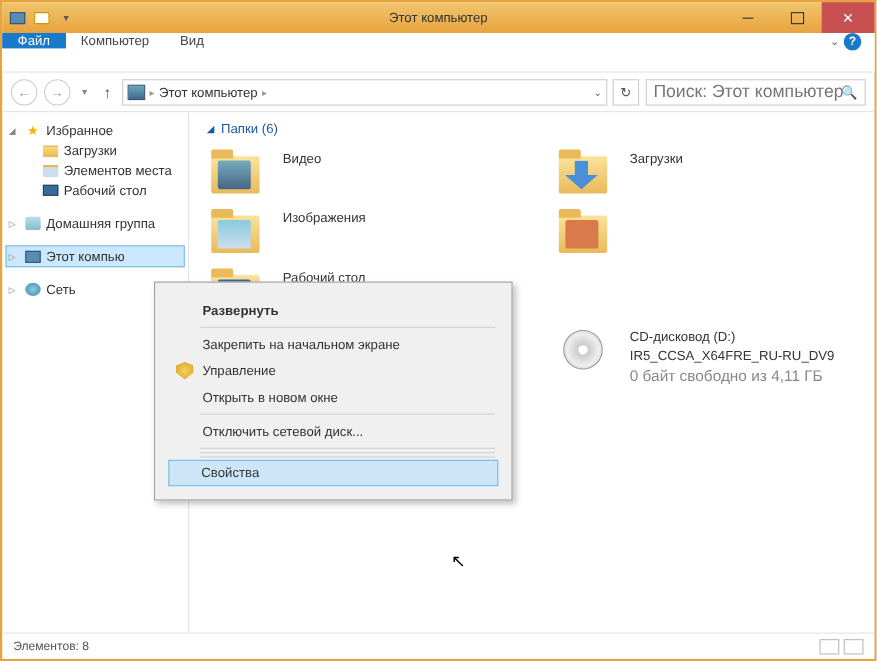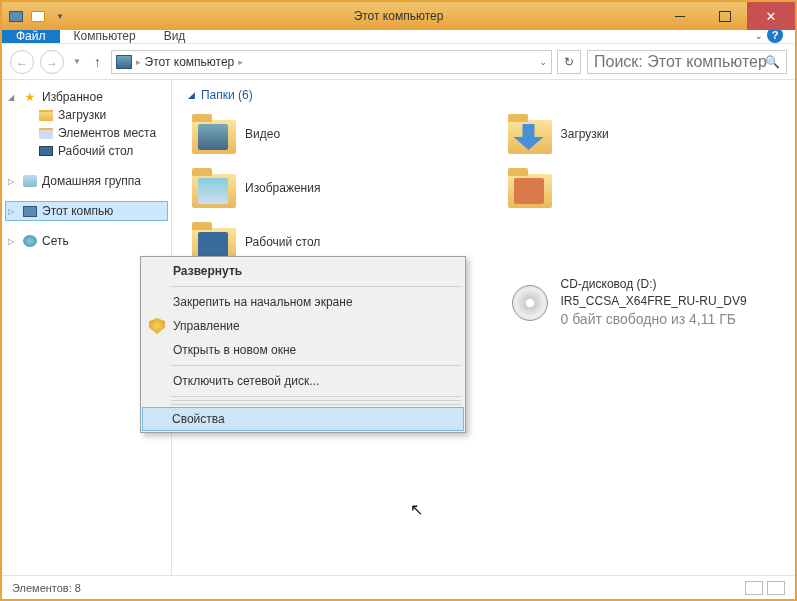--- a/index.html
+++ b/index.html
@@ -11,21 +11,21 @@
 .titlebar .qat { display: flex; gap: 6px; padding-left: 6px; align-items: center; }
 .titlebar .qat .q { width: 16px; height: 16px; display:flex; align-items:center; justify-content:center; }
 .titlebar .title { position: absolute; left:0; right:0; text-align:center; font-size: 12px; color:#333; pointer-events:none;}
 .winbtns { margin-left:auto; display:flex; height:100%; }
 .winbtn { width:45px; display:flex; align-items:center; justify-content:center; font-size:13px; color:#333;}
 .winbtn.close { background:#c75050; color:#fff; width:48px;}
 .winbtn.min::before{content:"";width:10px;border-bottom:1px solid #333;}
 .winbtn.max::before{content:"";width:10px;height:9px;border:1px solid #333;}
 .winbtn.close::before{content:"✕";}
 
-.ribbon { height:14px; background:#fff; border-bottom:1px solid #e3e3e3; display:flex; align-items:flex-end; font-size:12px; }
+.ribbon { height:36px; background:#fff; border-bottom:1px solid #e3e3e3; display:flex; align-items:flex-start; font-size:12px; }
 .ribbon .file { background:#1979ca; color:#fff; padding:0 14px; display:flex; align-items:center;}
 .ribbon .tab { padding:0 14px; display:flex; align-items:center; color:#444;}
 .ribbon .help { margin-left:auto; padding:0 12px; display:flex; align-items:center; gap:4px;}
 .ribbon .chev { font-size:10px; color:#666;}
 .ribbon .helpicon { width:16px; height:16px; border-radius:50%; background:#1979ca; color:#fff; display:flex; align-items:center; justify-content:center; font-size:11px; font-weight:bold;}
 
 .navbar { height:36px; border-bottom:1px solid #e3e3e3; display:flex; align-items:center; padding:0 8px; gap:6px; font-size:12px;}
 .navbtn { width:24px;height:24px;border:1px solid #ccc;border-radius:50%;display:flex;align-items:center;justify-content:center;color:#999;}
 .navbtn.small{width:14px;border:none;}
 .addr { flex:1; display:flex; align-items:center; height:24px; border:1px solid #ccc; padding:0 4px; gap:4px;}
@@ -50,42 +50,42 @@
 .folder-sm{width:14px;height:11px;background:linear-gradient(#f9d77a,#e8b84a);border-radius:1px;border-top:2px solid #e8b84a;}
 .pc-sm{width:14px;height:11px;background:#5a8bb0;border:1px solid #357;}
 .net-sm{width:14px;height:12px;background:radial-gradient(#8cd,#48a);border-radius:50%;}
 .grp-sm{width:14px;height:12px;background:linear-gradient(#bde,#8bc);border-radius:2px;}
 .desk-sm{width:14px;height:10px;background:#3a6a9a;border:1px solid #245;}
 
 .content{flex:1;padding:8px 16px;overflow:auto;}
 .section-hdr{display:flex;align-items:center;gap:6px;font-size:12px;color:#1a5a9c;margin-bottom:8px;}
 .section-hdr .tri{font-size:9px;}
 .items{display:grid;grid-template-columns:1fr 1fr;gap:6px 40px;}
-.item{display:flex;align-items:center;gap:9px;padding:4px;}
+.item{display:flex;align-items:flex-start;gap:21px;padding:4px;}
 .bigfolder{width:44px;height:40px;position:relative;}
 .bigfolder::before{content:"";position:absolute;inset:0;background:linear-gradient(#fbe39b,#e9b95a);border-radius:2px;top:6px;}
 .bigfolder::after{content:"";position:absolute;left:0;top:0;width:20px;height:8px;background:#e9b95a;border-radius:2px 2px 0 0;}
 .bigfolder.video::before{background:linear-gradient(#fbe39b,#e9b95a);}
 .bigfolder .inner{position:absolute;left:6px;top:10px;width:30px;height:26px;border-radius:2px;}
 .bigfolder.video .inner{background:linear-gradient(#7ab,#468);}
 .bigfolder.docs .inner{background:#fff;border:1px solid #ccc;}
 .bigfolder.down .inner{background:#4a90d9;clip-path:polygon(30% 0,70% 0,70% 50%,100% 50%,50% 100%,0 50%,30% 50%);}
 .bigfolder.img .inner{background:linear-gradient(#8cd,#cde);}
 .bigfolder.music .inner{background:#d97a4a;}
 .bigfolder.desk .inner{background:#3a6a9a;}
 .drive{width:44px;height:40px;position:relative;display:flex;align-items:center;justify-content:center;}
 .drive .disc{width:36px;height:36px;border-radius:50%;background:radial-gradient(#fff 15%,#ccc 20%,#eee 60%,#bbb);border:1px solid #999;}
 .item-text{font-size:12px;color:#333;line-height:1.4;}
 .item-text .sub{color:#888;font-size:14px;}
 
 .statusbar{height:24px;border-top:1px solid #e3e3e3;display:flex;align-items:center;padding:0 10px;font-size:11px;color:#555;}
 .statusbar .views{margin-left:auto;display:flex;gap:4px;}
 .statusbar .vbtn{width:18px;height:14px;border:1px solid #bbb;}
 
-.ctxmenu{position:absolute;left:140px;top:256px;width:326px;background:#f0f0f0;border:1px solid #a0a0a0;box-shadow:3px 3px 6px rgba(0,0,0,.25);font-size:12px;color:#333;padding:2px;}
+.ctxmenu{position:absolute;left:140px;top:256px;width:326px;background:#f0f0f0;border:1px solid #a0a0a0;box-shadow:3px 3px 6px rgba(0,0,0,.25);font-size:12px;color:#333;padding:13px;}
 .ctxmenu .mi{padding:5px 10px 5px 30px;position:relative;}
 .ctxmenu .mi.bold{font-weight:bold;}
 .ctxmenu .mi.hl{background:#cde6f7;border:1px solid #7ab8e0;margin:-1px;padding:4px 9px 4px 29px;}
 .ctxmenu .sep{height:1px;background:#d0d0d0;margin:3px 2px 3px 28px;}
 .ctxmenu .micon{position:absolute;left:6px;top:4px;width:16px;height:16px;}
 .shield{background:radial-gradient(#f4d060,#d9a020);border-radius:2px;clip-path:polygon(50% 0,100% 20%,100% 60%,50% 100%,0 60%,0 20%);}
 .cursor{position:absolute;left:410px;top:500px;font-size:16px;color:#000;pointer-events:none;}
 </style>
 </head>
 <body>

